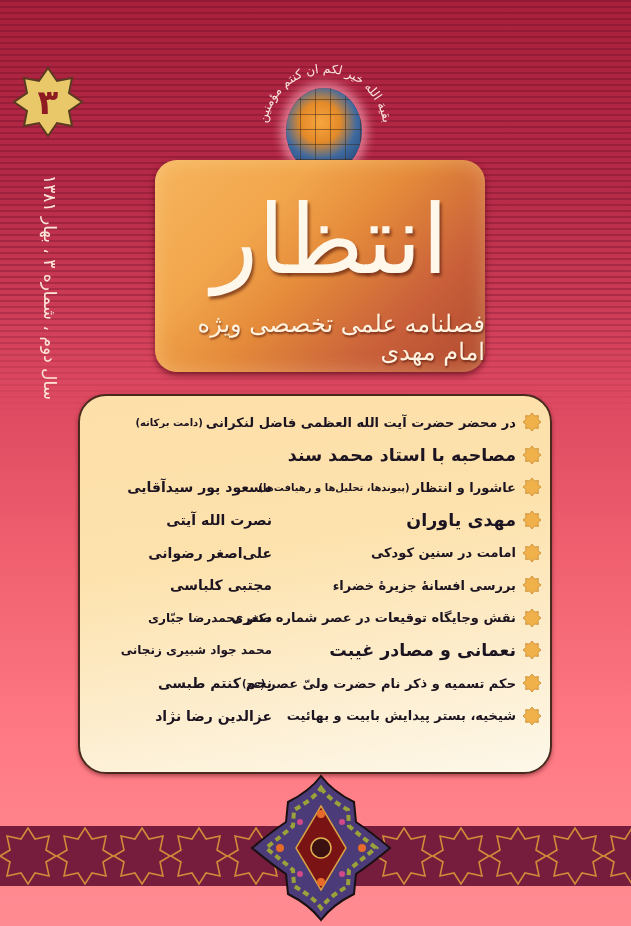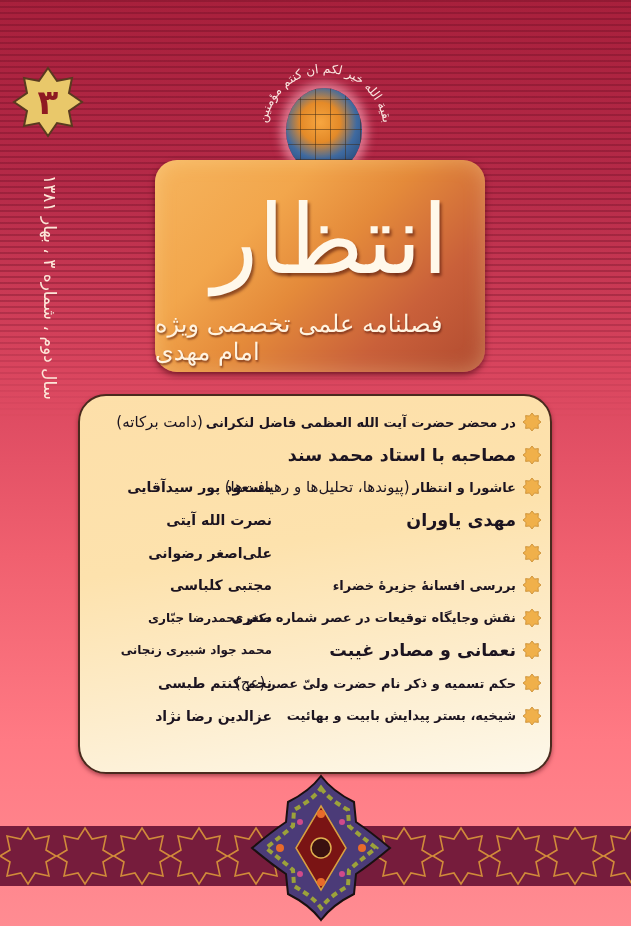--- a/index.html
+++ b/index.html
@@ -52,21 +52,21 @@
     border-radius: 22px;
     background: linear-gradient(135deg, #f6b45d 0%, #f2a64c 30%, #e48a3a 50%, #c9603a 75%, #b04a30 100%);
     box-shadow: 0 3px 6px rgba(60,0,10,0.6), inset 0 0 20px rgba(255,230,170,0.35);
   }
   .title-main {
     position: absolute; left: 10px; top: 20px; width: 330px; text-align: center;
     font-family: "DejaVu Serif", serif; font-size: 96px; color: #fff8ea; direction: rtl;
     text-shadow: 2px 3px 3px rgba(80,20,10,0.6); line-height: 120px; letter-spacing: 6px;
   }
   .title-sub {
-    position: absolute; left: 0; top: 150px; width: 330px; text-align: left;
+    position: absolute; left: 0; top: 150px; width: 330px; text-align: right;
     font-family: "DejaVu Serif", serif; font-size: 24px; color: #fff3e0; direction: rtl;
     text-shadow: 1px 2px 2px rgba(80,20,10,0.6);
   }
   
   .contents {
     position: absolute; left: 78px; top: 394px; width: 470px; height: 376px;
     border-radius: 28px; border: 2px solid #4a2a1e;
     background: linear-gradient(170deg, #fddfa9 0%, #fde2ad 40%, #fdeed0 75%, #fdf8ea 100%);
     box-shadow: 0 2px 4px rgba(80,10,20,0.5);
   }
@@ -74,21 +74,21 @@
   .toc-row {
     position: relative; height: 32.6px; display: flex; align-items: center;
     direction: rtl;
   }
   .bullet { width: 20px; height: 20px; margin-right: 8px; margin-left: 6px; flex: none; }
   .article-title {
     font-family: "DejaVu Sans", sans-serif; font-weight: bold; font-size: 13px; color: #1c1420;
     white-space: nowrap;
   }
   .article-title.lg { font-size: 17.5px; }
-  .article-note { font-size: 15px; font-weight: normal; color: #1c1420; margin-right: 3px; }
+  .article-note { font-size: 10px; font-weight: bold; color: #1c1420; margin-right: 3px; }
   .article-author {
     position: absolute; left: 22px; direction: rtl; font-family: "DejaVu Sans", sans-serif;
     font-weight: bold; font-size: 14px; color: #1c1420; white-space: nowrap;
     width: 170px; text-align: right;
   }
   .article-author.sm { font-size: 12px; }
   
   .band {
     position: absolute; left: 0; top: 826px; width: 631px; height: 60px;
     background: #761c3c;
@@ -154,20 +154,21 @@
       <svg class="bullet" viewBox="0 0 20 20">
           <polygon points="10,1 12.5,4 16.4,3.6 16,7.5 19,10 16,12.5 16.4,16.4 12.5,16 10,19 7.5,16 3.6,16.4 4,12.5 1,10 4,7.5 3.6,3.6 7.5,4" fill="#f0b04a" stroke="#c88a30" stroke-width="0.8"></polygon>
         </svg>
       <span class="article-title lg">مهدی یاوران</span>
       <span class="article-author">نصرت الله آیتی</span>
     </div>
     <div class="toc-row">
       <svg class="bullet" viewBox="0 0 20 20">
           <polygon points="10,1 12.5,4 16.4,3.6 16,7.5 19,10 16,12.5 16.4,16.4 12.5,16 10,19 7.5,16 3.6,16.4 4,12.5 1,10 4,7.5 3.6,3.6 7.5,4" fill="#f0b04a" stroke="#c88a30" stroke-width="0.8"></polygon>
         </svg>
+      <span class="article-title">امامت در سنین کودکی</span>
       <span class="article-author">علی‌اصغر رضوانی</span>
     </div>
     <div class="toc-row">
       <svg class="bullet" viewBox="0 0 20 20">
           <polygon points="10,1 12.5,4 16.4,3.6 16,7.5 19,10 16,12.5 16.4,16.4 12.5,16 10,19 7.5,16 3.6,16.4 4,12.5 1,10 4,7.5 3.6,3.6 7.5,4" fill="#f0b04a" stroke="#c88a30" stroke-width="0.8"></polygon>
         </svg>
       <span class="article-title">بررسی افسانهٔ جزیرهٔ خضراء</span>
       <span class="article-author">مجتبی کلباسی</span>
     </div>
     <div class="toc-row">

